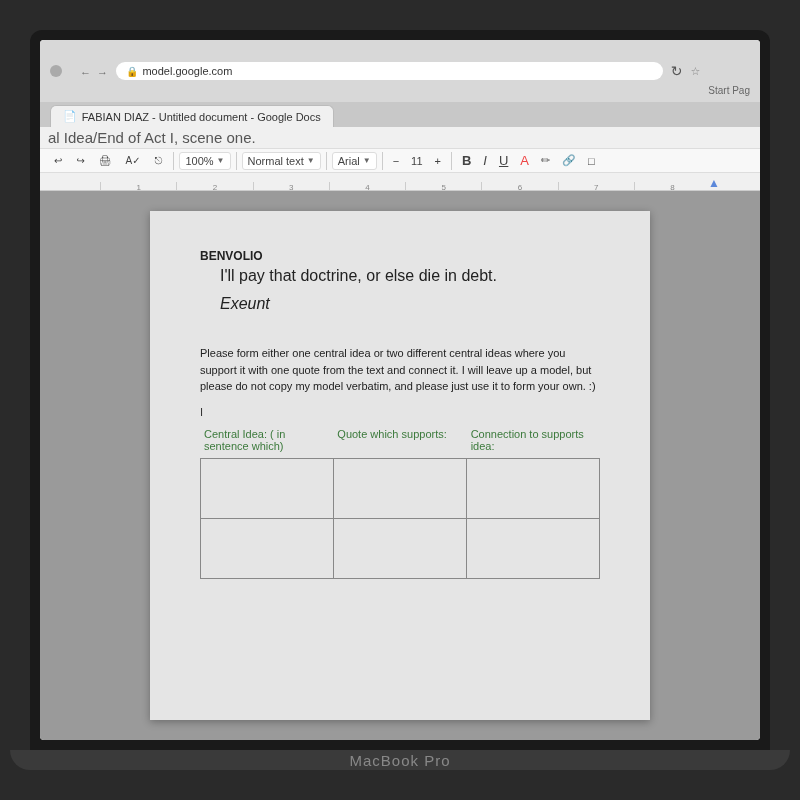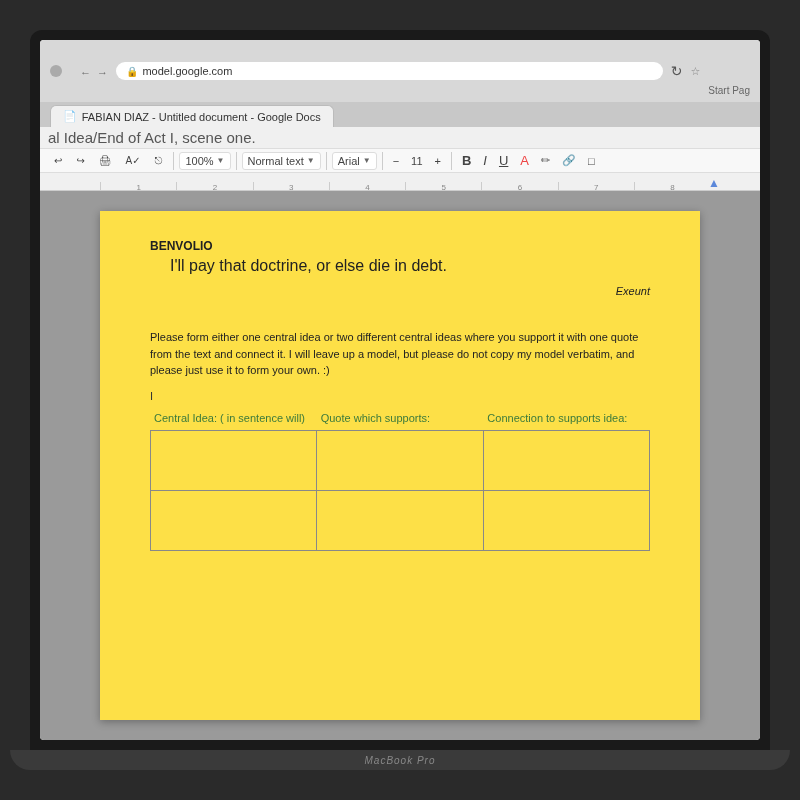--- a/index.html
+++ b/index.html
@@ -182,47 +182,46 @@
     .doc-area {
       flex: 1;
       background: #9a9a9a;
       overflow-y: auto;
       display: flex;
       justify-content: center;
       padding: 20px 10px;
     }
 
     .doc-page {
-      background: #fde047;
-      width: 600px;
+      background: #e5e5e5;
+      width: 500px;
       min-height: 500px;
       box-shadow: 0 2px 8px rgba(0,0,0,0.3);
-      padding: 28px 50px;
+      padding: 38px 50px;
       font-family: Arial, sans-serif;
       font-size: 12px;
       color: #222;
     }
 
     .benvolio-name {
       font-weight: bold;
       font-size: 12px;
       margin-bottom: 4px;
     }
 
     .doc-line {
       font-size: 16px;
       padding-left: 20px;
     }
 
     .exeunt-line {
       font-style: italic;
-      font-size: 11px;
+      font-size: 16px;
       margin-bottom: 16px;
       padding-left: 20px;
-      text-align: right;
     }
 
     .instruction-text {
       font-size: 11px;
       color: #222;
       margin-bottom: 13px;
       line-height: 1.5;
     }
 
     .table-container {
@@ -260,24 +259,23 @@
       width: 780px;
       height: 20px;
       background: #3a3a3a;
       border-radius: 0 0 20px 20px;
       display: flex;
       justify-content: center;
       align-items: center;
     }
 
     .laptop-brand {
-      font-size: 10px;
+      font-size: 15px;
       color: #888;
       letter-spacing: 1px;
-      font-style: italic;
     }
 
     .breadcrumb-bar {
       background: #f0f0f0;
       border-bottom: 1px solid #ddd;
       padding: 2px 8px;
       font-size: 15px;
       color: #555;
       display: flex;
       align-items: center;
@@ -402,21 +400,21 @@
         <div style="height:16px;"></div>
 
         <div class="instruction-text">Please form either one central idea or two different central ideas where you support it with one quote from the text and connect it. I will leave up a model, but please do not copy my model verbatim, and please just use it to form your own. :)</div>
 
         <div style="height:8px;display:flex;align-items:center;">
           <span style="font-size:11px;color:#333;">I</span>
         </div>
 
         <div class="table-container">
           <div class="table-headers">
-            <div class="table-header-cell">Central Idea: ( in sentence will)</div>
+            <div class="table-header-cell">Central Idea: ( in sentence which)</div>
             <div class="table-header-cell">Quote which supports:</div>
             <div class="table-header-cell">Connection to supports idea:</div>
           </div>
           <table class="doc-table">
             <tbody>
                 <tr>
               <td></td>
               <td></td>
               <td></td>
             </tr>

